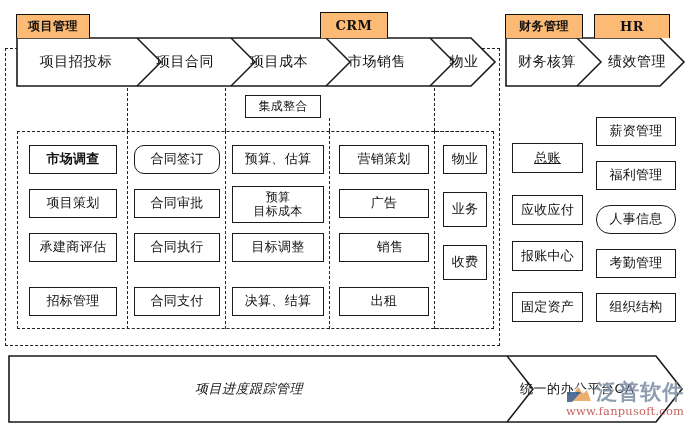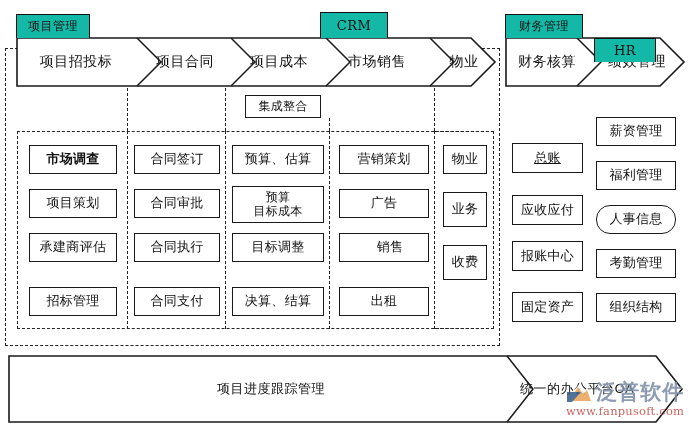--- a/index.html
+++ b/index.html
@@ -29,26 +29,26 @@
     font-size:13px;
     line-height:1.08;
     letter-spacing:.3px;
     white-space:pre-line;
   }
   .tab{
     position:absolute;
     box-sizing:border-box;
     border:1.4px solid #111;
     border-bottom:none;
-    background:#14b8a6;
+    background:#fdba74;
     display:flex;
     align-items:center;
     justify-content:center;
     font-size:12px;
-    font-weight:normal;
+    font-weight:bold;
     color:#111;
     z-index:6;
     letter-spacing:.5px;
   }
   .tab.latin{font-family:"DejaVu Serif","Liberation Serif",serif;font-size:13px;}
 
   
   .band{
     position:absolute;
     box-sizing:border-box;
@@ -114,21 +114,21 @@
 <body>
 
 <div id="canvas">
 
   <div class="tab" style="left:16px;top:14px;width:74px;height:24px;">项目管理</div>
 
   <div class="tab latin" style="left:320px;top:12px;width:68px;height:26px;">CRM</div>
 
   <div class="tab" style="left:505px;top:14px;width:78px;height:24px;">财务管理</div>
 
-  <div class="tab latin" style="left:594px;top:14px;width:62px;height:24px;margin-top:24px;">HR</div>
+  <div class="tab latin" style="left:594px;top:14px;width:76px;height:24px;">HR</div>
 
   <div class="band" style="left:16px;top:37px;width:480px;height:50px;">
     <svg width="480" height="50" viewBox="0 0 480 50">
 
       <path d="M1,1 L455,1 L479,25 L455,49 L1,49 Z" fill="#ffffff" stroke="#1a1a1a" stroke-width="1.6"></path>
 
       <path d="M121,1 L145,25 L121,49" fill="none" stroke="#1a1a1a" stroke-width="1.5"></path>
       <path d="M215,1 L239,25 L215,49" fill="none" stroke="#1a1a1a" stroke-width="1.5"></path>
       <path d="M310,1 L334,25 L310,49" fill="none" stroke="#1a1a1a" stroke-width="1.5"></path>
       <path d="M414,1 L438,25 L414,49" fill="none" stroke="#1a1a1a" stroke-width="1.5"></path>
@@ -167,21 +167,21 @@
   <div class="dashed inner" style="left:290px;top:118px;width:40px;height:13px;border-top:none;border-bottom:none;border-left:none;"></div>
   <div class="dashed inner" style="left:395px;top:88px;width:40px;height:43px;border-top:none;border-bottom:none;border-left:none;"></div>
 
   <div class="dashed inner" style="left:435px;top:131px;width:59px;height:198px;border-left:none;"></div>
 
   <div class="node" style="left:29px;top:145px;width:88px;height:29px;font-weight:bold;">市场调查</div>
   <div class="node" style="left:29px;top:189px;width:88px;height:29px;">项目策划</div>
   <div class="node" style="left:29px;top:233px;width:88px;height:29px;">承建商评估</div>
   <div class="node" style="left:29px;top:287px;width:88px;height:29px;">招标管理</div>
 
-  <div class="node" style="left:134px;top:145px;width:86px;height:29px;">合同签订</div>
+  <div class="node" style="left:134px;top:145px;width:86px;height:29px;border-radius:10px;">合同签订</div>
   <div class="node" style="left:134px;top:189px;width:86px;height:29px;">合同审批</div>
   <div class="node" style="left:134px;top:233px;width:86px;height:29px;">合同执行</div>
   <div class="node" style="left:134px;top:287px;width:86px;height:29px;">合同支付</div>
 
   <div class="node" style="left:232px;top:145px;width:92px;height:29px;">预算、估算</div>
   <div class="node" style="left:232px;top:186px;width:92px;height:37px;font-size:12px;line-height:1.15;">预算
 目标成本</div>
   <div class="node" style="left:232px;top:233px;width:92px;height:29px;">目标调整</div>
   <div class="node" style="left:232px;top:287px;width:92px;height:29px;">决算、结算</div>
 
@@ -205,21 +205,21 @@
   <div class="node" style="left:596px;top:249px;width:80px;height:29px;">考勤管理</div>
   <div class="node" style="left:596px;top:293px;width:80px;height:29px;">组织结构</div>
 
   <div class="banner" style="left:8px;top:355px;width:676px;height:68px;">
     <svg width="676" height="68" viewBox="0 0 676 68">
       <path d="M1,1 L648,1 L674,34 L648,67 L1,67 Z" fill="#ffffff" stroke="#1a1a1a" stroke-width="1.6"></path>
       <path d="M499,1 L525,34 L499,67" fill="none" stroke="#1a1a1a" stroke-width="1.5"></path>
     </svg>
   </div>
 
-  <div class="bannerlabel" style="left:26px;top:374px;width:490px;height:30px;">项目进度跟踪管理</div>
+  <div class="bannerlabel" style="left:4px;top:374px;width:490px;height:30px;font-style:italic;">项目进度跟踪管理</div>
   <div class="bannerlabel" style="left:520px;top:374px;width:150px;height:30px;justify-content:flex-start;">统一的办公平台OA</div>
 
   <div id="watermark" style="left:566px;top:382px;">
     <div class="wmrow">
       <span class="wmmark">
         <svg width="26" height="21" viewBox="0 0 26 21">
           <path d="M1,14 L13,2 L20,11 L25,6 L25,20 L1,20 Z" fill="#ffffff"></path>
           <path d="M2,19 L11,5 L16,12 L20,8 L24,19 Z" fill="#e8953c" opacity="0.85"></path>
           <path d="M0,10 L14,10 L5,20 L0,20 Z" fill="#3b5f8a"></path>
         </svg>

